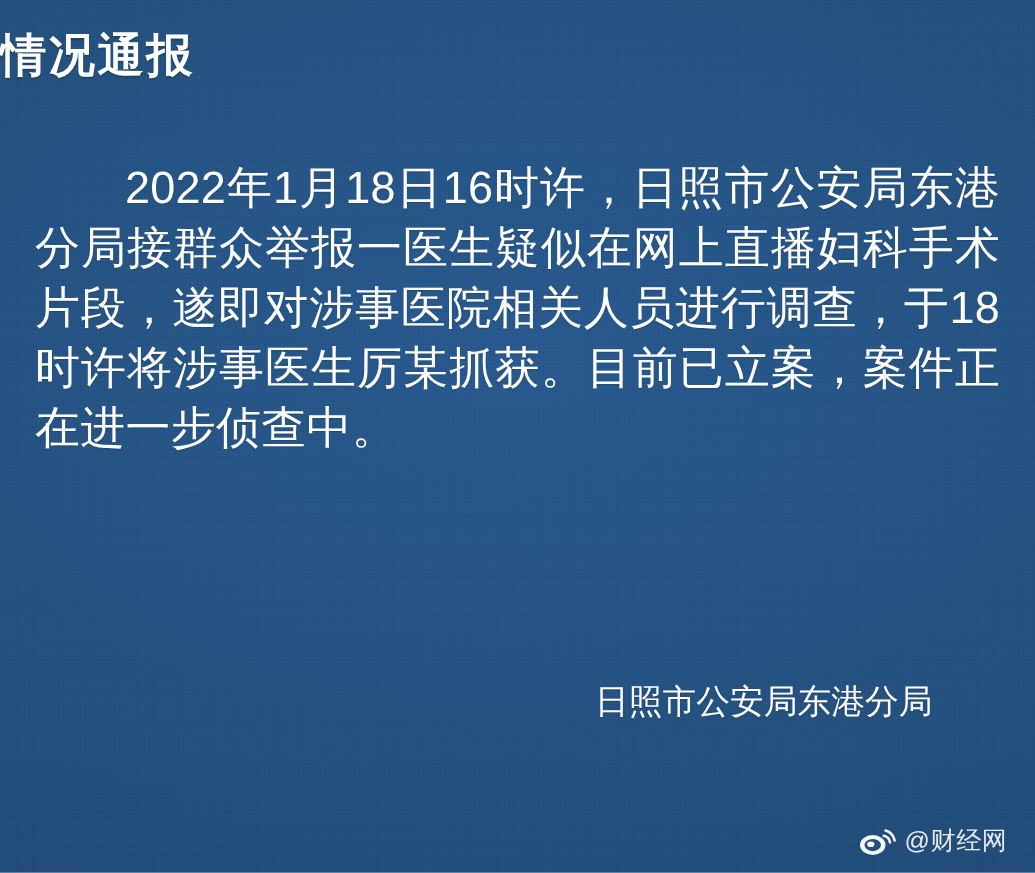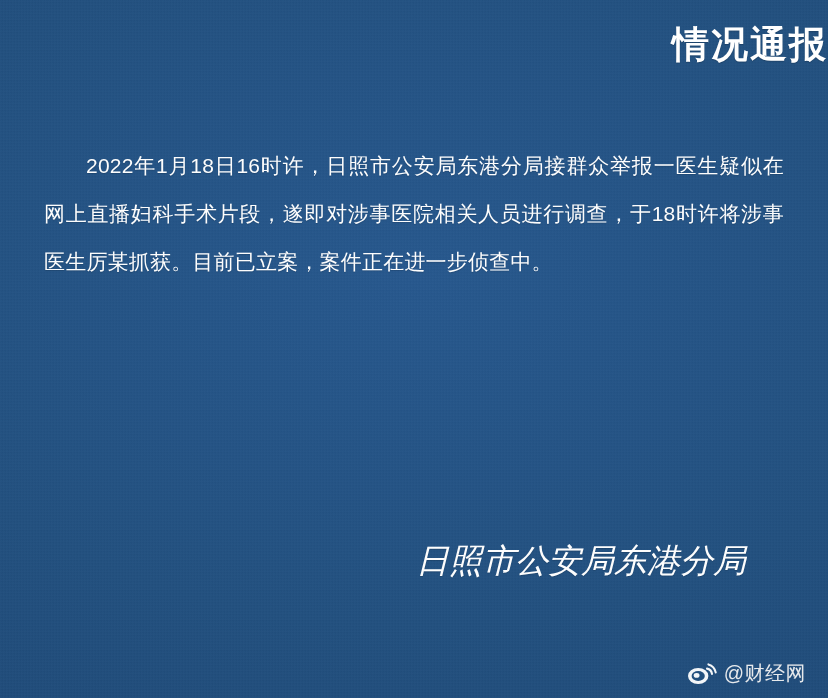--- a/index.html
+++ b/index.html
@@ -32,58 +32,57 @@
     background-image:
       repeating-linear-gradient(90deg, rgba(255,255,255,0.012) 0px, rgba(255,255,255,0.012) 1px, rgba(0,0,0,0.012) 2px, rgba(0,0,0,0.012) 3px),
       repeating-linear-gradient(0deg, rgba(255,255,255,0.010) 0px, rgba(255,255,255,0.010) 1px, rgba(0,0,0,0.010) 2px, rgba(0,0,0,0.010) 3px);
     opacity: 0.9;
   }
   .notice-title {
     position: absolute;
     top: 20px;
     left: 0;
     width: 828px;
-    text-align: right;
+    text-align: left;
     font-size: 37px;
     font-weight: bold;
     letter-spacing: 2px;
     line-height: 50px;
     color: #ffffff;
     text-shadow: 0 1px 1px rgba(0,0,0,0.18);
   }
   .notice-body {
     position: absolute;
     top: 126px;
     left: 28px;
     width: 772px;
   }
   .body-paragraph {
-    margin: 16px;
-    font-size: 21px;
+    margin: 0;
+    font-size: 36px;
     line-height: 48px;
     letter-spacing: 0.2px;
     text-indent: 2em;
     text-align: justify;
     text-justify: inter-ideograph;
     color: #fdfdfd;
     text-shadow: 0 1px 1px rgba(0,0,0,0.14);
   }
   .body-paragraph + .body-paragraph {
     margin-top: 8px;
   }
   .signature-block {
     position: absolute;
     top: 538px;
     right: 82px;
     text-align: right;
-    font-size: 33px;
+    font-size: 27px;
     line-height: 46px;
     color: #fdfdfd;
     text-shadow: 0 1px 1px rgba(0,0,0,0.14);
-    font-style: italic;
   }
   .signature-line {
     display: block;
     white-space: nowrap;
   }
   .watermark {
     position: absolute;
     right: 22px;
     bottom: 12px;
     display: flex;

